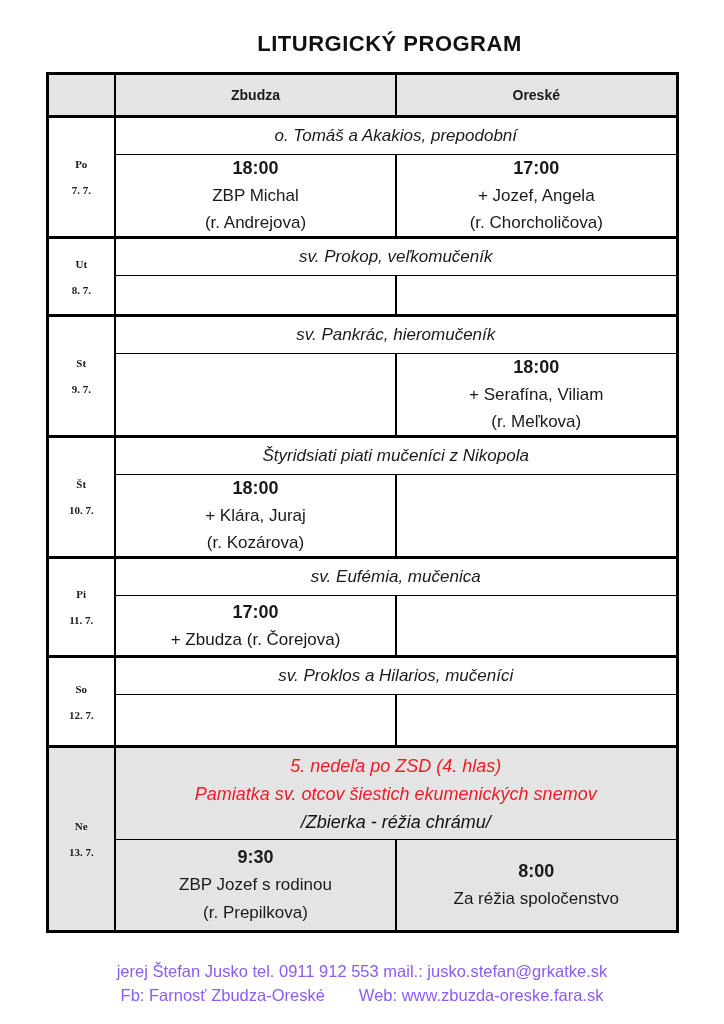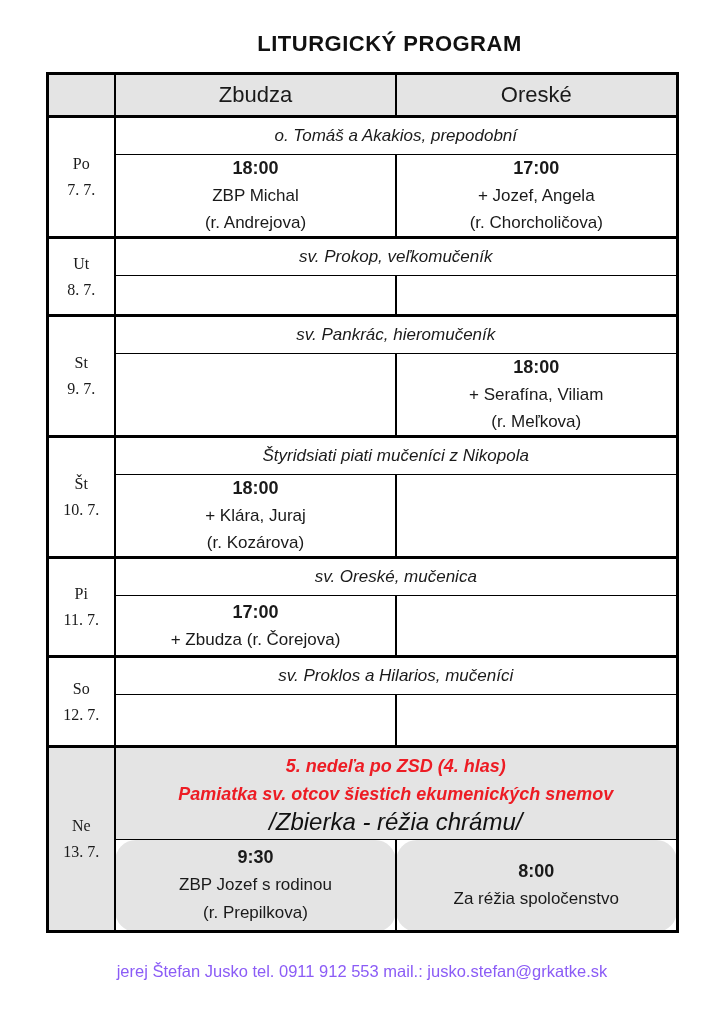--- a/index.html
+++ b/index.html
@@ -40,72 +40,71 @@
     padding: 0;
     vertical-align: middle;
     text-align: center;
   }
   col.day-col   { width: 68px; }
   col.place-col { width: 281px; }
 
   thead tr { height: 43px; }
   thead th {
     background: var(--header-gray);
-    font-size: 22px;
-    font-weight: normal;
+    font-size: 14px;
+    font-weight: bold;
     border-bottom: 3px solid var(--line);
   }
   th.col-zbudza { border-left: 2px solid var(--line); border-right: 2px solid var(--line); }
 
   tbody.day-block { border-top: 3px solid var(--line); }
 
   td.day-cell {
     border-right: 2px solid var(--line);
     font-family: "Liberation Serif", serif;
-    font-weight: normal;
-    font-size: 16px;
+    font-weight: bold;
+    font-size: 11px;
     line-height: 26px;
   }
   td.feast-cell {
     border-bottom: 1px solid var(--line);
     font-style: italic;
     font-size: 17px;
     margin-left: 8px;
   }
   td.svc {
     font-size: 17px;
-    border-radius: 21px;
   }
   td.svc-oreske { border-left: 2px solid var(--line); }
   .time {
     font-weight: bold;
     font-size: 18px;
     line-height: 27px;
   }
   .nm { line-height: 27px; }
 
   tr.h38 { height: 38px; }
   tr.h40 { height: 40px; }
   tr.h52 { height: 52px; }
   tr.h61 { height: 61px; }
   tr.h81 { height: 81px; }
   tr.h92 { height: 92px; }
   tr.h93 { height: 93px; }
 
   tbody.sunday td { background: var(--header-gray); }
   .feast-red {
     color: var(--accent-red);
-    font-weight: bold;
+    font-weight: normal;
     font-style: italic;
     font-size: 18px;
     line-height: 28px;
   }
   .feast-note {
     font-style: italic;
-    font-size: 24px;
+    font-size: 18px;
     line-height: 28px;
     color: #111;
   }
   tbody.sunday .time { line-height: 28px; }
   tbody.sunday .nm   { line-height: 28px; }
 
   .footer {
     margin-top: 26px;
     text-align: center;
     font-size: 16.5px;
@@ -213,21 +212,21 @@
     </tr>
   </tbody>
 
   <tbody class="day-block">
     <tr class="h38">
       <td class="day-cell" rowspan="2">
         <div>Pi</div>
         <div>11. 7.</div>
       </td>
       <td class="feast-cell" colspan="2">
-        <span>sv. Oreské, mučenica</span>
+        <span>sv. Eufémia, mučenica</span>
       </td>
     </tr>
     <tr class="h61">
       <td class="svc">
         <div class="time">17:00</div>
         <div class="nm">+ Zbudza (r. Čorejova)</div>
       </td>
       <td class="svc svc-oreske"></td>
     </tr>
   </tbody>
@@ -269,13 +268,16 @@
       <td class="svc svc-oreske">
         <div class="time">8:00</div>
         <div class="nm">Za réžia spoločenstvo</div>
       </td>
     </tr>
   </tbody>
 </table>
 
 <div class="footer">
   <div>jerej Štefan Jusko tel. 0911 912 553 mail.: jusko.stefan@grkatke.sk</div>
+  <div>
+    <span>Fb: Farnosť Zbudza-Oreské</span><span class="seg-gap"></span><span>Web: www.zbuzda-oreske.fara.sk</span>
+  </div>
 </div>
 
 </body></html>

